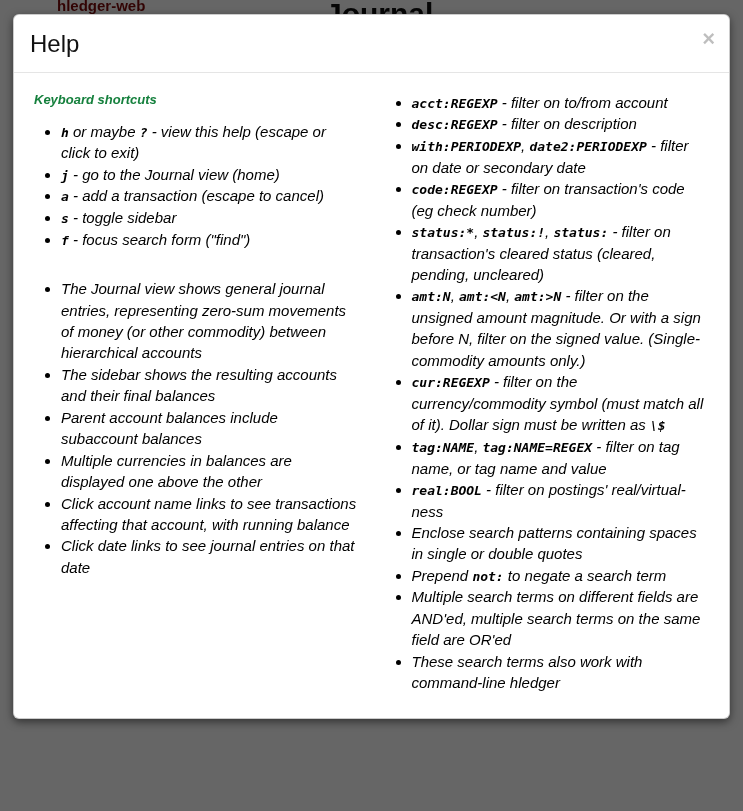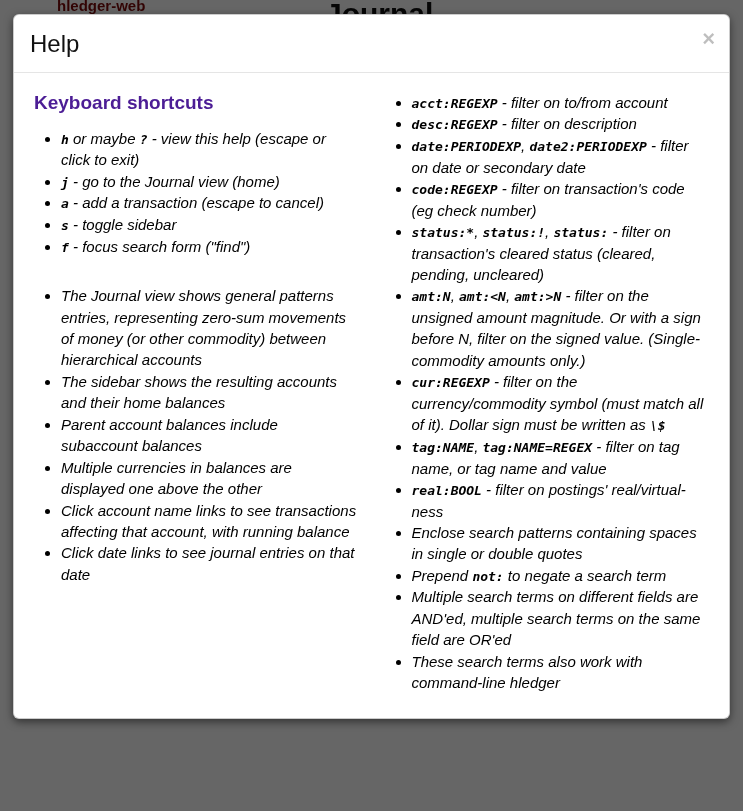--- a/index.html
+++ b/index.html
@@ -52,21 +52,21 @@
     font-size: 22px; font-weight: bold; line-height: 1;
     color: #000; opacity: 0.25; cursor: pointer;
   }
   .modal-body {
     padding: 19px 20px 24px;
     display: flex; gap: 26px;
   }
   .col { flex: 1 1 0; min-width: 0; }
   .section-heading {
     margin: 8px 0 14px;
-    font-size: 19px; font-weight: bold; color: #4c1d95;
+    font-size: 13px; font-weight: bold; color: #15803d; font-style: italic;
   }
   .section-heading.first { margin-top: 0; }
   ul.help-list {
     margin: 0 0 28px; padding-left: 27px;
     font-size: 15px; line-height: 1.43; color: #000;
   }
   ul.help-list:last-child { margin-bottom: 0; }
   ul.help-list li { margin: 0; font-style: italic; }
   code {
     font-family: "DejaVu Sans Mono", monospace;
@@ -93,33 +93,33 @@
     <div class="col">
       <h3 class="section-heading first">Keyboard shortcuts</h3>
       <ul class="help-list">
           <li><code>h</code> or maybe <code>?</code> - view this help (escape or click to exit)</li>
           <li><code>j</code> - go to the Journal view (home)</li>
           <li><code>a</code> - add a transaction (escape to cancel)</li>
           <li><code>s</code> - toggle sidebar</li>
           <li><code>f</code> - focus search form ("find")</li>
         </ul>
       <ul class="help-list">
-          <li>The Journal view shows general patterns entries, representing zero-sum movements of money (or other commodity) between hierarchical accounts</li>
-          <li>The sidebar shows the resulting accounts and their home balances</li>
+          <li>The Journal view shows general journal entries, representing zero-sum movements of money (or other commodity) between hierarchical accounts</li>
+          <li>The sidebar shows the resulting accounts and their final balances</li>
           <li>Parent account balances include subaccount balances</li>
           <li>Multiple currencies in balances are displayed one above the other</li>
           <li>Click account name links to see transactions affecting that account, with running balance</li>
           <li>Click date links to see journal entries on that date</li>
         </ul>
     </div>
     <div class="col">
       <ul class="help-list">
           <li><code>acct:REGEXP</code> - filter on to/from account</li>
           <li><code>desc:REGEXP</code> - filter on description</li>
-          <li><code>date:PERIODEXP</code>, <code>date2:PERIODEXP</code> - filter on date or secondary date</li>
+          <li><code>with:PERIODEXP</code>, <code>date2:PERIODEXP</code> - filter on date or secondary date</li>
           <li><code>code:REGEXP</code> - filter on transaction's code (eg check number)</li>
           <li><code>status:*</code>, <code>status:!</code>, <code>status:</code> - filter on transaction's cleared status (cleared, pending, uncleared)</li>
           <li><code>amt:N</code>, <code>amt:&lt;N</code>, <code>amt:&gt;N</code> - filter on the unsigned amount magnitude. Or with a sign before N, filter on the signed value. (Single-commodity amounts only.)</li>
           <li><code>cur:REGEXP</code> - filter on the currency/commodity symbol (must match all of it). Dollar sign must be written as <code>\$</code></li>
           <li><code>tag:NAME</code>, <code>tag:NAME=REGEX</code> - filter on tag name, or tag name and value</li>
           <li><code>real:BOOL</code> - filter on postings' real/virtual-ness</li>
           <li>Enclose search patterns containing spaces in single or double quotes</li>
           <li>Prepend <code>not:</code> to negate a search term</li>
           <li>Multiple search terms on different fields are AND'ed, multiple search terms on the same field are OR'ed</li>
           <li>These search terms also work with command-line hledger</li>

